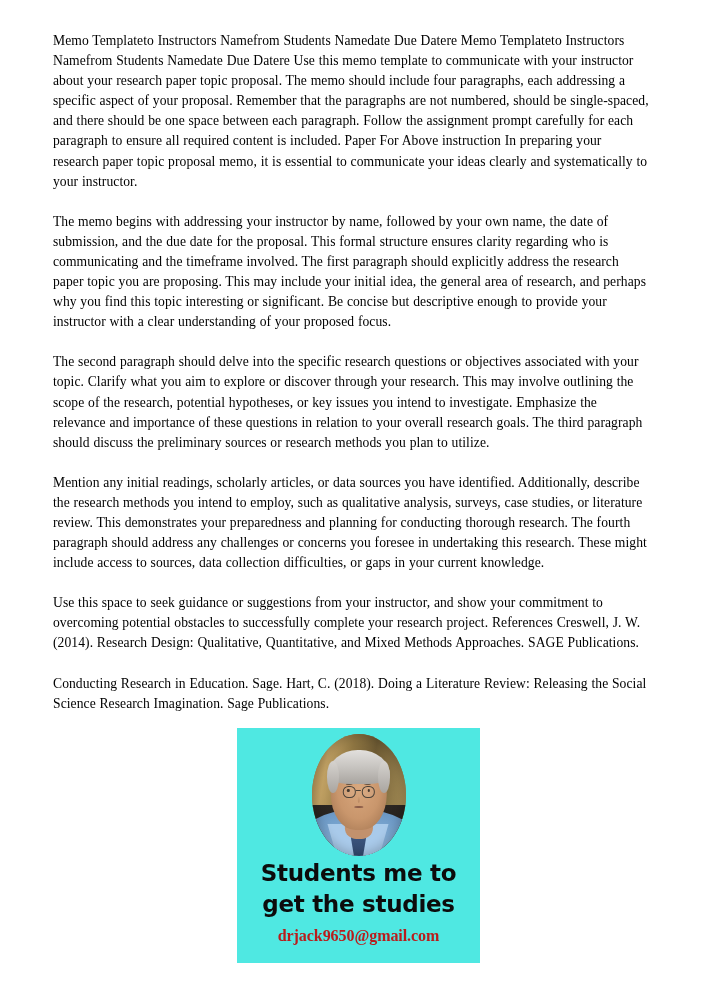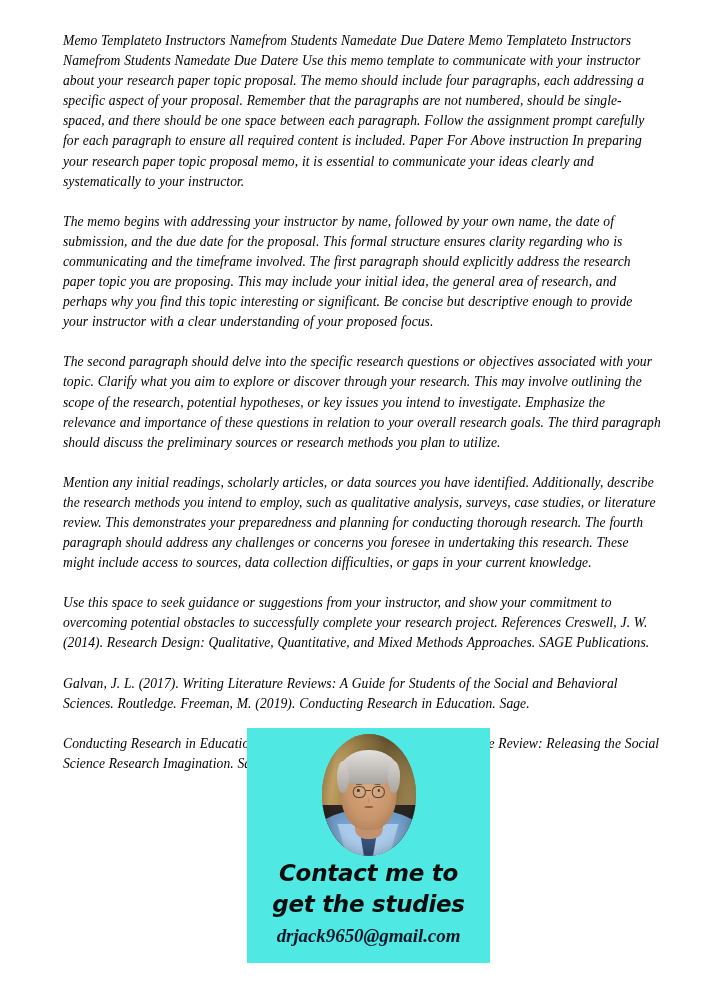--- a/index.html
+++ b/index.html
@@ -10,25 +10,24 @@
   body {
     width: 708px;
     height: 1000px;
     position: relative;
     overflow: hidden;
     font-family: "Liberation Serif", "DejaVu Serif", serif;
   }
 
   #page {
     position: absolute;
-    left: 14px; top: 0;
+    left: 4px; top: 0;
     width: 588px;
     height: 1000px;
     background: #ffffff;
-    font-style: italic;
   }
 
   #doc-body {
     position: absolute;
     left: 49px;
     top: 31px;
     width: 598px;
   }
 
   .para {
@@ -237,39 +236,38 @@
     font-family: "DejaVu Sans", "Liberation Sans", sans-serif;
     font-weight: 700;
     font-size: 23px;
     line-height: 31px;
     color: #0c0c0c;
     letter-spacing: -0.012em;
   }
   .contact-email {
     font-family: "Liberation Serif", "DejaVu Serif", serif;
     font-weight: 700;
-    font-size: 19px;
+    font-size: 16px;
     line-height: 30px;
-    color: #0f172a;
+    color: #b91c1c;
     margin-top: 1px;
     letter-spacing: -0.004em;
   }
 </style>
 </head>
 <body>
 
 <div id="page">
 
   <div id="doc-body">
     <p class="para">Memo Templateto Instructors Namefrom Students Namedate Due Datere Memo Templateto Instructors Namefrom Students Namedate Due Datere Use this memo template to communicate with your instructor about your research paper topic proposal. The memo should include four paragraphs, each addressing a specific aspect of your proposal. Remember that the paragraphs are not numbered, should be single-spaced, and there should be one space between each paragraph. Follow the assignment prompt carefully for each paragraph to ensure all required content is included. Paper For Above instruction In preparing your research paper topic proposal memo, it is essential to communicate your ideas clearly and systematically to your instructor.</p>
     <p class="para">The memo begins with addressing your instructor by name, followed by your own name, the date of submission, and the due date for the proposal. This formal structure ensures clarity regarding who is communicating and the timeframe involved. The first paragraph should explicitly address the research paper topic you are proposing. This may include your initial idea, the general area of research, and perhaps why you find this topic interesting or significant. Be concise but descriptive enough to provide your instructor with a clear understanding of your proposed focus.</p>
     <p class="para">The second paragraph should delve into the specific research questions or objectives associated with your topic. Clarify what you aim to explore or discover through your research. This may involve outlining the scope of the research, potential hypotheses, or key issues you intend to investigate. Emphasize the relevance and importance of these questions in relation to your overall research goals. The third paragraph should discuss the preliminary sources or research methods you plan to utilize.</p>
     <p class="para">Mention any initial readings, scholarly articles, or data sources you have identified. Additionally, describe the research methods you intend to employ, such as qualitative analysis, surveys, case studies, or literature review. This demonstrates your preparedness and planning for conducting thorough research. The fourth paragraph should address any challenges or concerns you foresee in undertaking this research. These might include access to sources, data collection difficulties, or gaps in your current knowledge.</p>
     <p class="para">Use this space to seek guidance or suggestions from your instructor, and show your commitment to overcoming potential obstacles to successfully complete your research project. References Creswell, J. W. (2014). Research Design: Qualitative, Quantitative, and Mixed Methods Approaches. SAGE Publications.</p>
-    <p class="para">Galvan, J. L. (2017). Writing Literature Reviews: A Guide for Students of the Social and Behavioral Sciences. Routledge. Freeman, M. (2019). Conducting Research in Education. Sage.</p>
     <p class="para">Conducting Research in Education. Sage. Hart, C. (2018). Doing a Literature Review: Releasing the Social Science Research Imagination. Sage Publications.</p>
   </div>
 
   <div id="contact-overlay" style="background: rgb(79, 232, 226);">
 
     <div id="portrait-wrap">
       <div id="portrait">
         <div class="bg-wall"></div>
         <div class="bg-dark"></div>
         <div class="shirt"></div>
@@ -289,20 +287,20 @@
           <div class="mouth"></div>
         </div>
         <div class="hair"></div>
         <div class="hair-l"></div>
         <div class="hair-r"></div>
         <div class="vignette"></div>
       </div>
     </div>
 
     <div id="contact-text">
-      <div class="contact-line">Contact me to</div>
+      <div class="contact-line">Students me to</div>
       <div class="contact-line">get the studies</div>
       <div class="contact-email">drjack9650@gmail.com</div>
     </div>
 
   </div>
 
 </div>
 
 </body></html>

